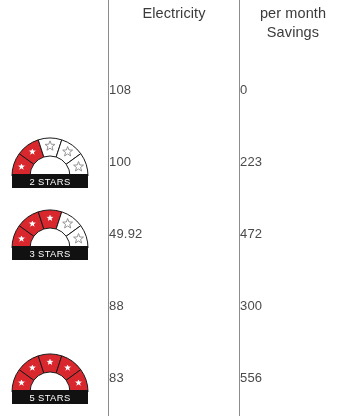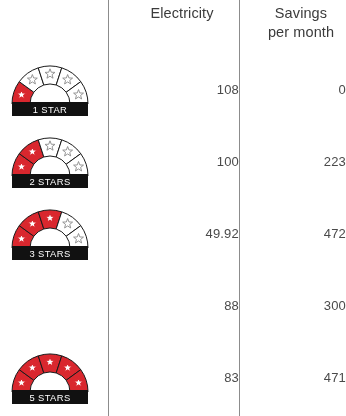--- a/index.html
+++ b/index.html
@@ -15,21 +15,21 @@
   
   .divider{
     position:absolute;top:0;bottom:0;width:1px;
     background:#8c8c8c;
   }
   .divider.d1{left:108px;}
   .divider.d2{left:239px;}
 
   
   .header{
-    position:absolute;top:0;left:8px;right:0;height:56px;
+    position:absolute;top:0;left:0;right:0;height:56px;
   }
   .hcell{
     position:absolute;top:4px;
     text-align:center;
     font-size:14.5px;
     line-height:19px;
     color:#3b3b3b;
     letter-spacing:.1px;
   }
   .hcell.c2{left:109px;width:130px;}
@@ -39,21 +39,21 @@
   
   .row{position:absolute;left:0;right:0;height:72px;}
   .row.r0{top:56px;}
   .row.r1{top:128px;}
   .row.r2{top:200px;}
   .row.r3{top:272px;}
   .row.r4{top:344px;}
 
   .valcell{
     position:absolute;
-    text-align:right;
+    text-align:left;
     font-size:13px;
     color:#4a4a4a;
     letter-spacing:.2px;
   }
   .valcell.c2{left:109px;width:130px;top:26px;}
   .valcell.c3{left:240px;width:106px;top:26px;}
 
   
   .badge{
     position:absolute;left:8px;top:4px;
@@ -74,49 +74,27 @@
 <div class="sheet">
 
   <div class="divider d1"></div>
   <div class="divider d2"></div>
 
   <div class="header">
     <div class="hcell c2">
       <span class="hline">Electricity</span>
     </div>
     <div class="hcell c3">
+      <span class="hline">per month</span>
       <span class="hline">Savings</span>
-      <span class="hline">per month</span>
     </div>
   </div>
 
   <div id="rows-host">
       <div class="row r0">
-        <div class="badge">
-          <svg viewBox="0 0 84 56">
-            <rect x="4" y="42" width="76" height="14" fill="#111111"></rect>
-            <path d="M 4 43.99999999999999 A 38 38 0 0 1 11.257354213752002 21.664160412886016
-          L 25.819660112501055 32.24429495415053 A 20 20 0 0 0 22 44 Z" fill="#D9272E" stroke="#1a1a1a" stroke-width="1" stroke-linejoin="round"></path>
-            <path d="M 11.257354213752002 21.664160412886016 A 38 38 0 0 1 30.257354213752002 7.859852380784162
-          L 35.819660112501055 24.978869674096927 A 20 20 0 0 0 25.819660112501055 32.24429495415053 Z" fill="#FFFFFF" stroke="#1a1a1a" stroke-width="1" stroke-linejoin="round"></path>
-            <path d="M 30.257354213752002 7.859852380784162 A 38 38 0 0 1 53.742645786248005 7.859852380784169
-          L 48.180339887498945 24.97886967409693 A 20 20 0 0 0 35.819660112501055 24.978869674096927 Z" fill="#FFFFFF" stroke="#1a1a1a" stroke-width="1" stroke-linejoin="round"></path>
-            <path d="M 53.742645786248005 7.859852380784169 A 38 38 0 0 1 72.742645786248 21.66416041288602
-          L 58.180339887498945 32.24429495415053 A 20 20 0 0 0 48.180339887498945 24.97886967409693 Z" fill="#FFFFFF" stroke="#1a1a1a" stroke-width="1" stroke-linejoin="round"></path>
-            <path d="M 72.742645786248 21.66416041288602 A 38 38 0 0 1 80 44
-          L 62 44 A 20 20 0 0 0 58.180339887498945 32.24429495415053 Z" fill="#FFFFFF" stroke="#1a1a1a" stroke-width="1" stroke-linejoin="round"></path>
-            <polygon points="13.47,29.53 14.76,32.95 18.41,33.12 15.56,35.41 16.52,38.94 13.47,36.93 10.41,38.94 11.38,35.41 8.52,33.12 12.18,32.95" fill="#FFFFFF" stroke="#D9272E" stroke-width="1.1" stroke-linejoin="round"></polygon>
-            <polygon points="24.37,14.53 25.66,17.95 29.31,18.12 26.46,20.41 27.42,23.94 24.37,21.93 21.31,23.94 22.27,20.41 19.42,18.12 23.07,17.95" fill="#FFFFFF" stroke="#8a8a8a" stroke-width="0.9" stroke-linejoin="round"></polygon>
-            <polygon points="42.00,8.80 43.29,12.22 46.95,12.39 44.09,14.68 45.06,18.21 42.00,16.20 38.94,18.21 39.91,14.68 37.05,12.39 40.71,12.22" fill="#FFFFFF" stroke="#8a8a8a" stroke-width="0.9" stroke-linejoin="round"></polygon>
-            <polygon points="59.63,14.53 60.93,17.95 64.58,18.12 61.73,20.41 62.69,23.94 59.63,21.93 56.58,23.94 57.54,20.41 54.69,18.12 58.34,17.95" fill="#FFFFFF" stroke="#8a8a8a" stroke-width="0.9" stroke-linejoin="round"></polygon>
-            <polygon points="70.53,29.53 71.82,32.95 75.48,33.12 72.62,35.41 73.59,38.94 70.53,36.93 67.48,38.94 68.44,35.41 65.59,33.12 69.24,32.95" fill="#FFFFFF" stroke="#8a8a8a" stroke-width="0.9" stroke-linejoin="round"></polygon>
-            <rect x="4" y="42" width="76" height="14" fill="#111111"></rect>
-            <text x="42" y="52.5" text-anchor="middle" class="lbl-text">1 STAR</text>
-          </svg>
-        </div>
         <div class="valcell c2">108</div>
         <div class="valcell c3">0</div>
       </div>
       <div class="row r1">
         <div class="badge">
           <svg viewBox="0 0 84 56">
             <rect x="4" y="42" width="76" height="14" fill="#111111"></rect>
             <path d="M 4 43.99999999999999 A 38 38 0 0 1 11.257354213752002 21.664160412886016
           L 25.819660112501055 32.24429495415053 A 20 20 0 0 0 22 44 Z" fill="#D9272E" stroke="#1a1a1a" stroke-width="1" stroke-linejoin="round"></path>
             <path d="M 11.257354213752002 21.664160412886016 A 38 38 0 0 1 30.257354213752002 7.859852380784162
@@ -186,17 +164,17 @@
             <polygon points="13.47,29.53 14.76,32.95 18.41,33.12 15.56,35.41 16.52,38.94 13.47,36.93 10.41,38.94 11.38,35.41 8.52,33.12 12.18,32.95" fill="#FFFFFF" stroke="#D9272E" stroke-width="1.1" stroke-linejoin="round"></polygon>
             <polygon points="24.37,14.53 25.66,17.95 29.31,18.12 26.46,20.41 27.42,23.94 24.37,21.93 21.31,23.94 22.27,20.41 19.42,18.12 23.07,17.95" fill="#FFFFFF" stroke="#D9272E" stroke-width="1.1" stroke-linejoin="round"></polygon>
             <polygon points="42.00,8.80 43.29,12.22 46.95,12.39 44.09,14.68 45.06,18.21 42.00,16.20 38.94,18.21 39.91,14.68 37.05,12.39 40.71,12.22" fill="#FFFFFF" stroke="#D9272E" stroke-width="1.1" stroke-linejoin="round"></polygon>
             <polygon points="59.63,14.53 60.93,17.95 64.58,18.12 61.73,20.41 62.69,23.94 59.63,21.93 56.58,23.94 57.54,20.41 54.69,18.12 58.34,17.95" fill="#FFFFFF" stroke="#D9272E" stroke-width="1.1" stroke-linejoin="round"></polygon>
             <polygon points="70.53,29.53 71.82,32.95 75.48,33.12 72.62,35.41 73.59,38.94 70.53,36.93 67.48,38.94 68.44,35.41 65.59,33.12 69.24,32.95" fill="#FFFFFF" stroke="#D9272E" stroke-width="1.1" stroke-linejoin="round"></polygon>
             <rect x="4" y="42" width="76" height="14" fill="#111111"></rect>
             <text x="42" y="52.5" text-anchor="middle" class="lbl-text">5 STARS</text>
           </svg>
         </div>
         <div class="valcell c2">83</div>
-        <div class="valcell c3">471</div>
+        <div class="valcell c3">556</div>
       </div>
     </div>
 
 </div>
 
 </body></html>

